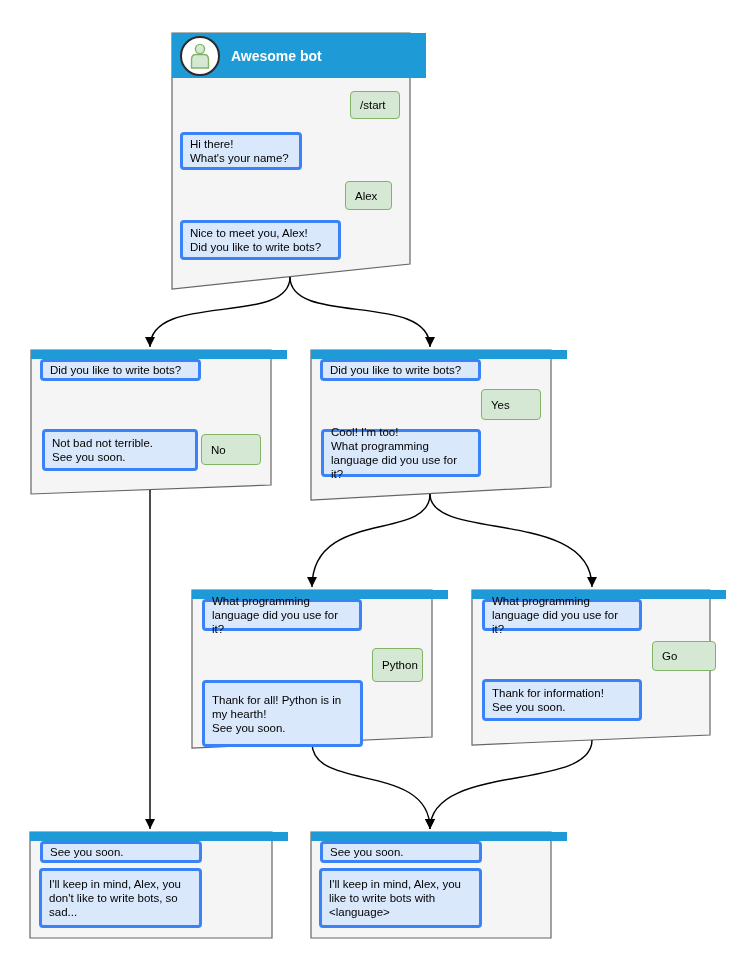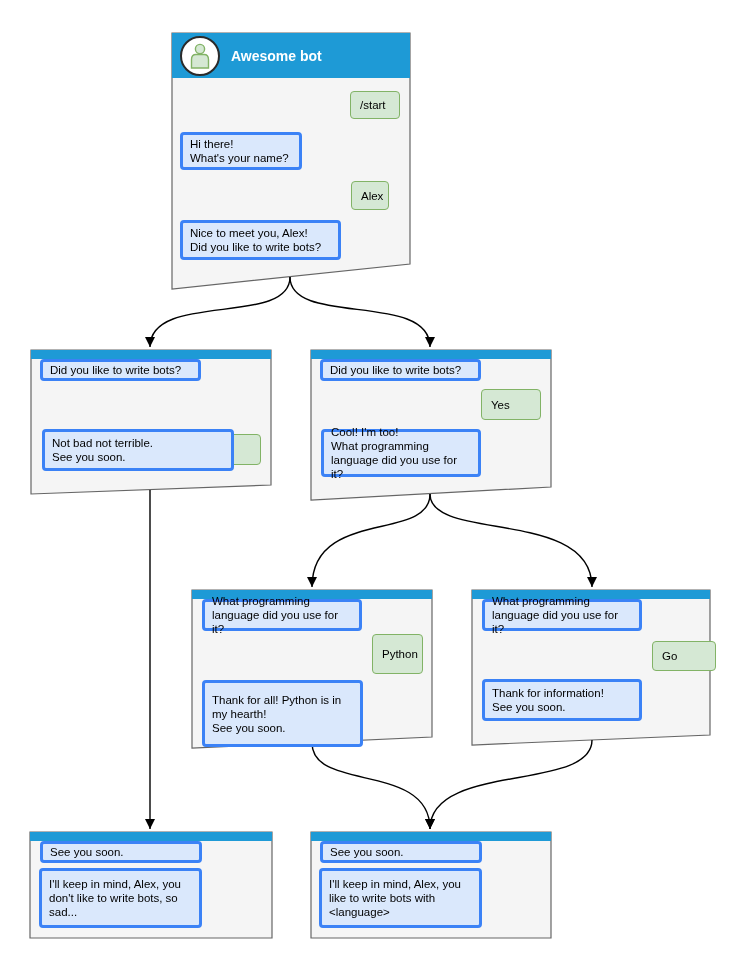--- a/index.html
+++ b/index.html
@@ -1,21 +1,21 @@
 <!DOCTYPE html>
 <html><head>
 <meta charset="utf-8">
 <style>
   html,body{margin:0;padding:0;background:#ffffff;}
   .canvas{
     position:relative;width:743px;height:971px;background:#ffffff;
     font-family:"Liberation Sans",sans-serif;overflow:hidden;
   }
   .layer{position:absolute;left:0;top:0;z-index:0;}
-  .win{position:absolute;z-index:1;}
+  .win{position:absolute;z-index:1;padding-left:16px;}
   .hdr{
     position:absolute;left:0;top:0;right:0;height:45px;background:#1e9ad6;
     display:flex;align-items:center;gap:11px;padding-left:8px;box-sizing:border-box;
   }
   .bar{position:absolute;left:0;top:0;right:0;height:9px;background:#1e9ad6;}
   .avatar{
     width:40px;height:40px;border-radius:50%;background:#ffffff;
     border:2px solid #2b2b2b;box-sizing:border-box;flex:0 0 auto;
     display:flex;align-items:center;justify-content:center;
   }
@@ -63,47 +63,47 @@
         <svg width="24" height="26" viewBox="0 0 24 26">
           <circle cx="12" cy="6" r="4.6" fill="#d5e8d4" stroke="#82b366" stroke-width="1.4"></circle>
           <path d="M3.5 25 V16.5 Q3.5 11.5 8 11.5 H16 Q20.5 11.5 20.5 16.5 V25 Z" fill="#d5e8d4" stroke="#82b366" stroke-width="1.4"></path>
         </svg>
       </span>
       <span class="title">Awesome bot</span>
     </div>
     <div class="msg user" style="left:178px;top:58px;width:50px;height:28px;">/start</div>
     <div class="msg bot" style="left:8px;top:99px;width:122px;height:38px;">Hi there!
 What's your name?</div>
-    <div class="msg user" style="left:179px;top:148px;width:38px;height:29px;text-align:right;">Alex</div>
+    <div class="msg user" style="left:173px;top:148px;width:47px;height:29px;">Alex</div>
     <div class="msg bot" style="left:8px;top:187px;width:161px;height:40px;">Nice to meet you, Alex!
 Did you like to write bots?</div>
   </div>
 
   <div class="win" style="left:31px;top:350px;width:240px;height:145px;">
     <div class="bar"></div>
     <div class="msg bot" style="left:9px;top:9px;width:161px;height:22px;">Did you like to write bots?</div>
     <div class="msg user" style="left:170px;top:39px;width:60px;height:31px;margin-top:45px;">No</div>
-    <div class="msg bot" style="left:11px;top:79px;width:192px;height:42px;">Not bad not terrible.
+    <div class="msg bot" style="left:11px;top:79px;width:156px;height:42px;">Not bad not terrible.
 See you soon.</div>
   </div>
 
   <div class="win" style="left:311px;top:350px;width:240px;height:150px;">
     <div class="bar"></div>
     <div class="msg bot" style="left:9px;top:9px;width:161px;height:22px;">Did you like to write bots?</div>
     <div class="msg user" style="left:170px;top:39px;width:60px;height:31px;">Yes</div>
     <div class="msg bot" style="left:10px;top:79px;width:160px;height:48px;">Cool! I'm too!
 What programming
 language did you use for it?</div>
   </div>
 
   <div class="win" style="left:192px;top:590px;width:240px;height:158px;">
     <div class="bar"></div>
     <div class="msg bot" style="left:10px;top:9px;width:160px;height:32px;">What programming
 language did you use for it?</div>
-    <div class="msg user" style="left:180px;top:44px;width:51px;height:40px;">Python</div>
+    <div class="msg user" style="left:180px;top:58px;width:51px;height:34px;">Python</div>
     <div class="msg bot" style="left:10px;top:90px;width:161px;height:67px;">Thank for all! Python is in
 my hearth!
 See you soon.</div>
   </div>
 
   <div class="win" style="left:472px;top:590px;width:238px;height:155px;">
     <div class="bar"></div>
     <div class="msg bot" style="left:10px;top:9px;width:160px;height:32px;">What programming
 language did you use for it?</div>
     <div class="msg user" style="left:180px;top:34px;width:64px;height:30px;margin-top:17px;">Go</div>

